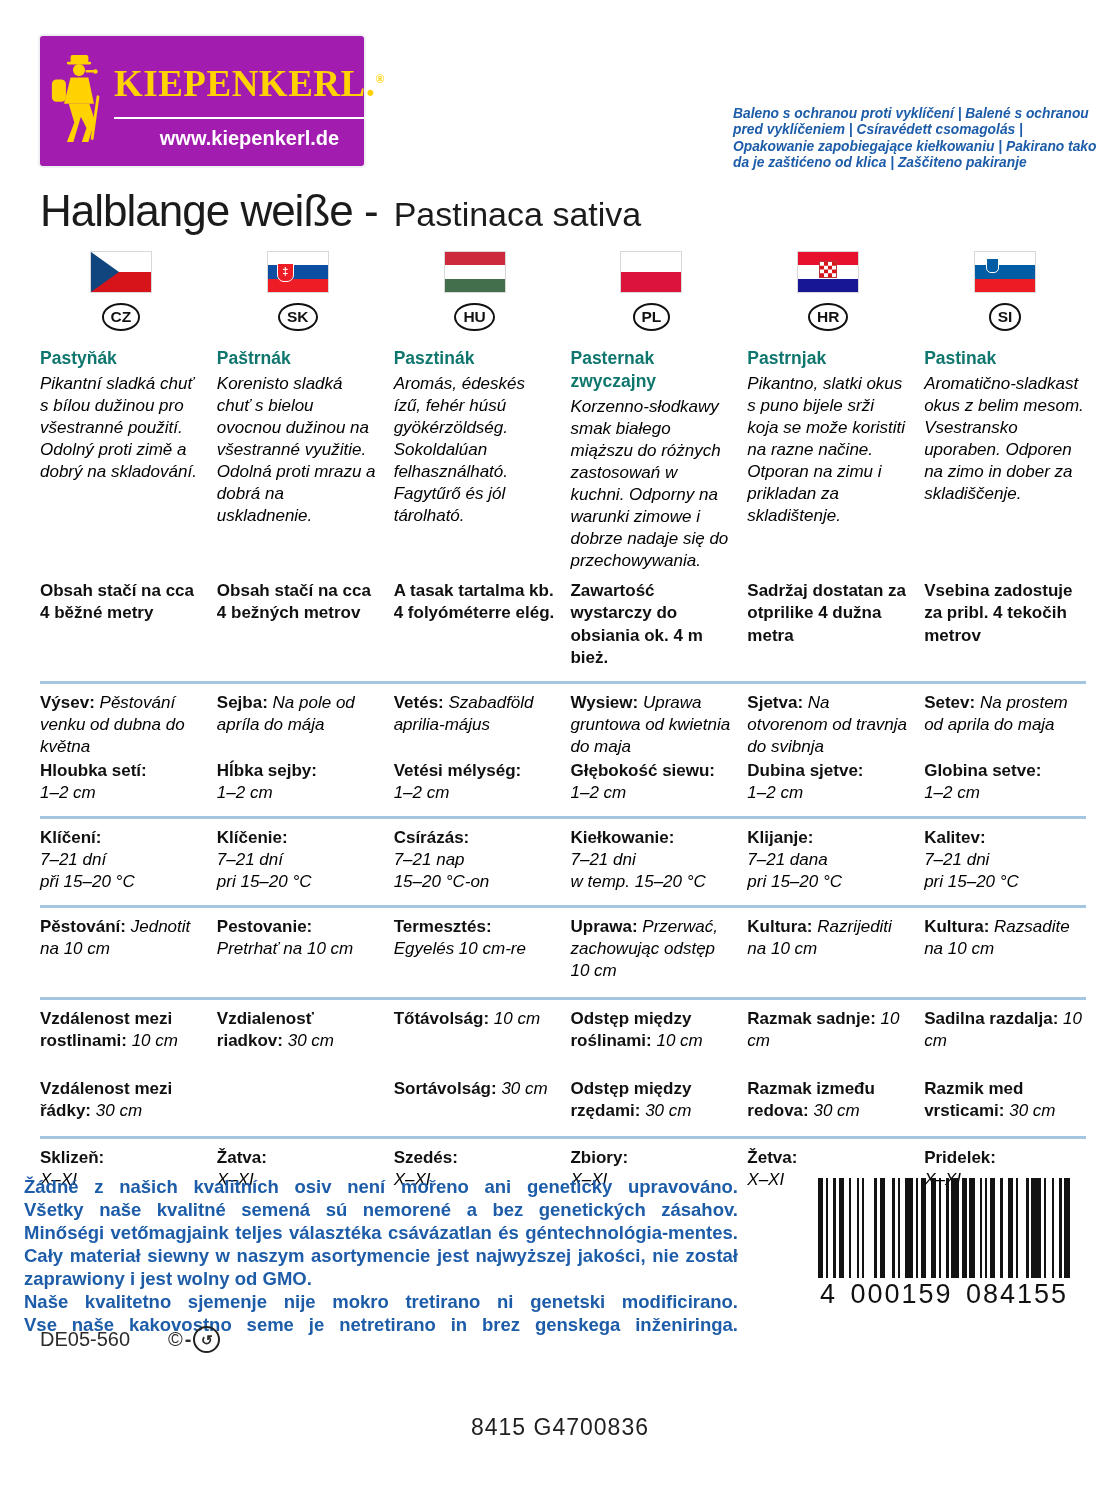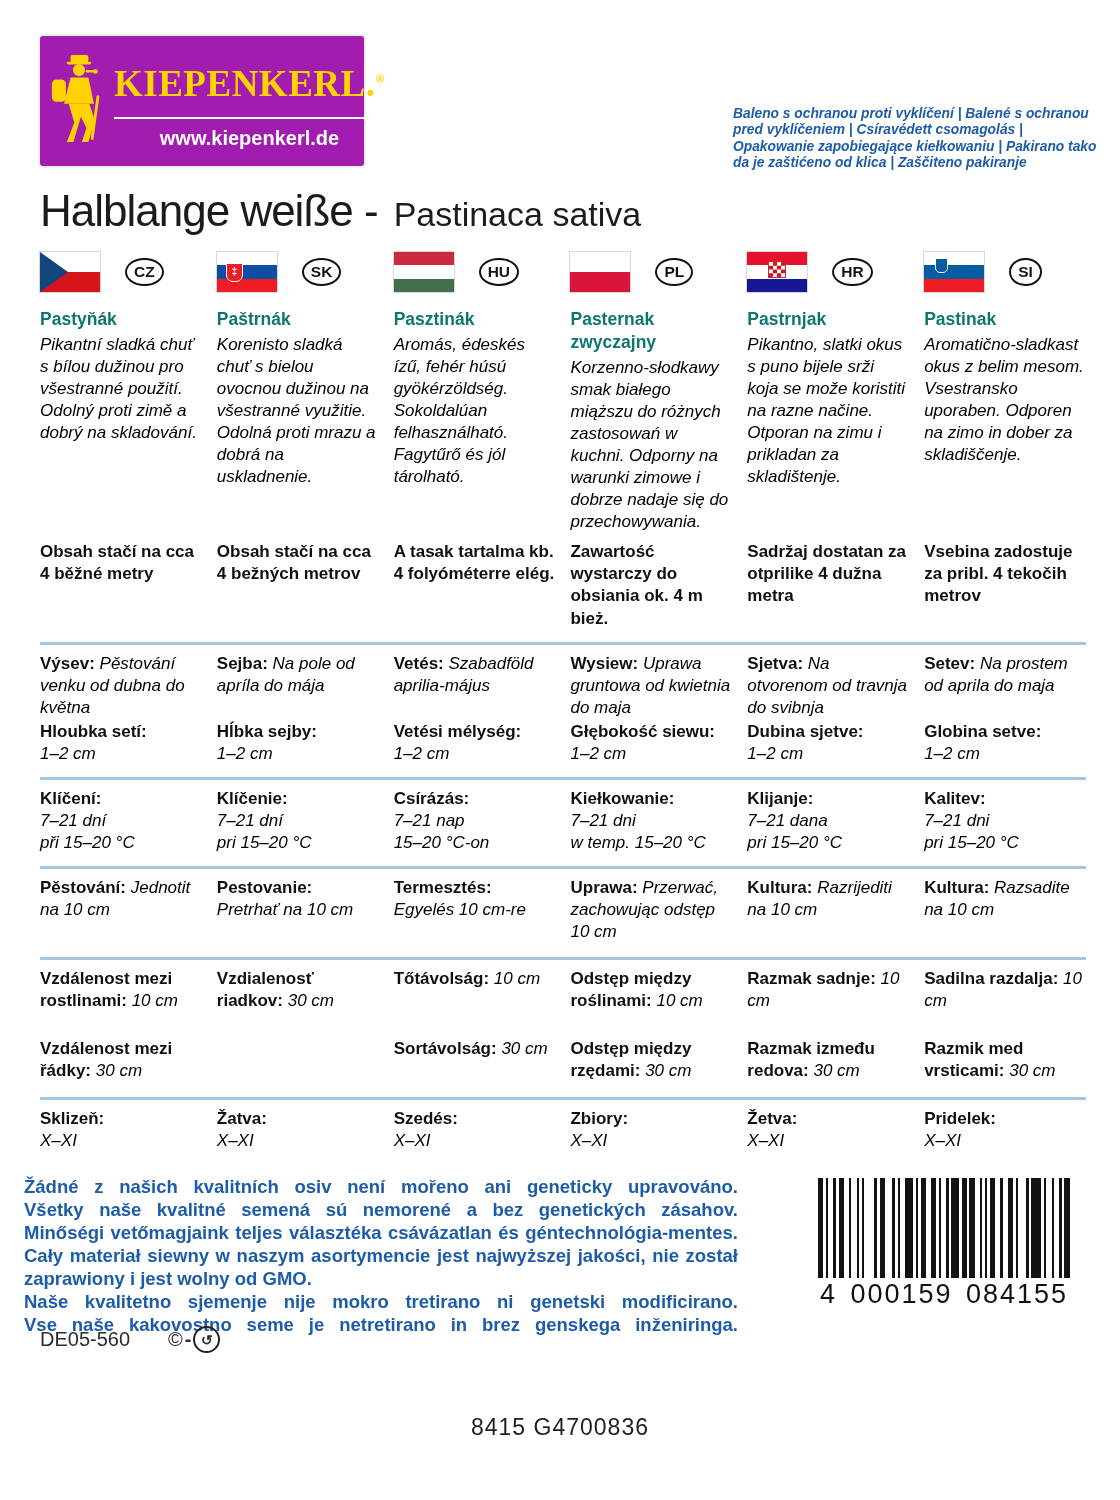--- a/index.html
+++ b/index.html
@@ -30,21 +30,21 @@
   
   .table { position:absolute; left:40px; top:250px; width:1046px; }
   .row { display:grid; grid-template-columns:repeat(6,1fr); column-gap:15px; }
   .rule { border-bottom:3px solid #a5c6e0; }
   .cell { font-size:17px; line-height:1.3; }
   .b { font-weight:700; color:#101010; }
   .txt { color:#000000;font-style:italic; }
   .block { display:block; }
 
   .row-flags { padding:2px 0 8px; }
-  .flag-wrap { display:flex; align-items:center; gap:25px; }
+  .flag-wrap { display:flex; align-items:center; gap:11px;flex-direction:column; }
   .flag { width:60px; height:40px; position:relative; box-shadow:0 0 0 1px #d8d8d8; flex:0 0 auto; }
   .flag[data-flag="cz"] { background:linear-gradient(to bottom,#fff 0 50%,#d7141a 50% 100%); }
   .flag[data-flag="cz"]::before { content:""; position:absolute; left:0; top:0;
       border-left:28px solid #11457e; border-top:20px solid transparent; border-bottom:20px solid transparent; }
   .flag[data-flag="sk"] { background:linear-gradient(to bottom,#fff 0 33.3%,#0b4ea2 33.3% 66.6%,#ee1c25 66.6% 100%); }
   .flag[data-flag="sk"]::before { content:"‡"; position:absolute; left:9px; top:11px; width:15px; height:17px;
       background:#ee1c25; border:1px solid #fff; border-radius:0 0 7px 7px;
       color:#fff; font-size:11px; line-height:15px; text-align:center; font-weight:bold; }
   .flag[data-flag="hu"] { background:linear-gradient(to bottom,#cd2a3e 0 33.3%,#fff 33.3% 66.6%,#436f4d 66.6% 100%); }
   .flag[data-flag="pl"] { background:linear-gradient(to bottom,#fff 0 50%,#dc143c 50% 100%); }

